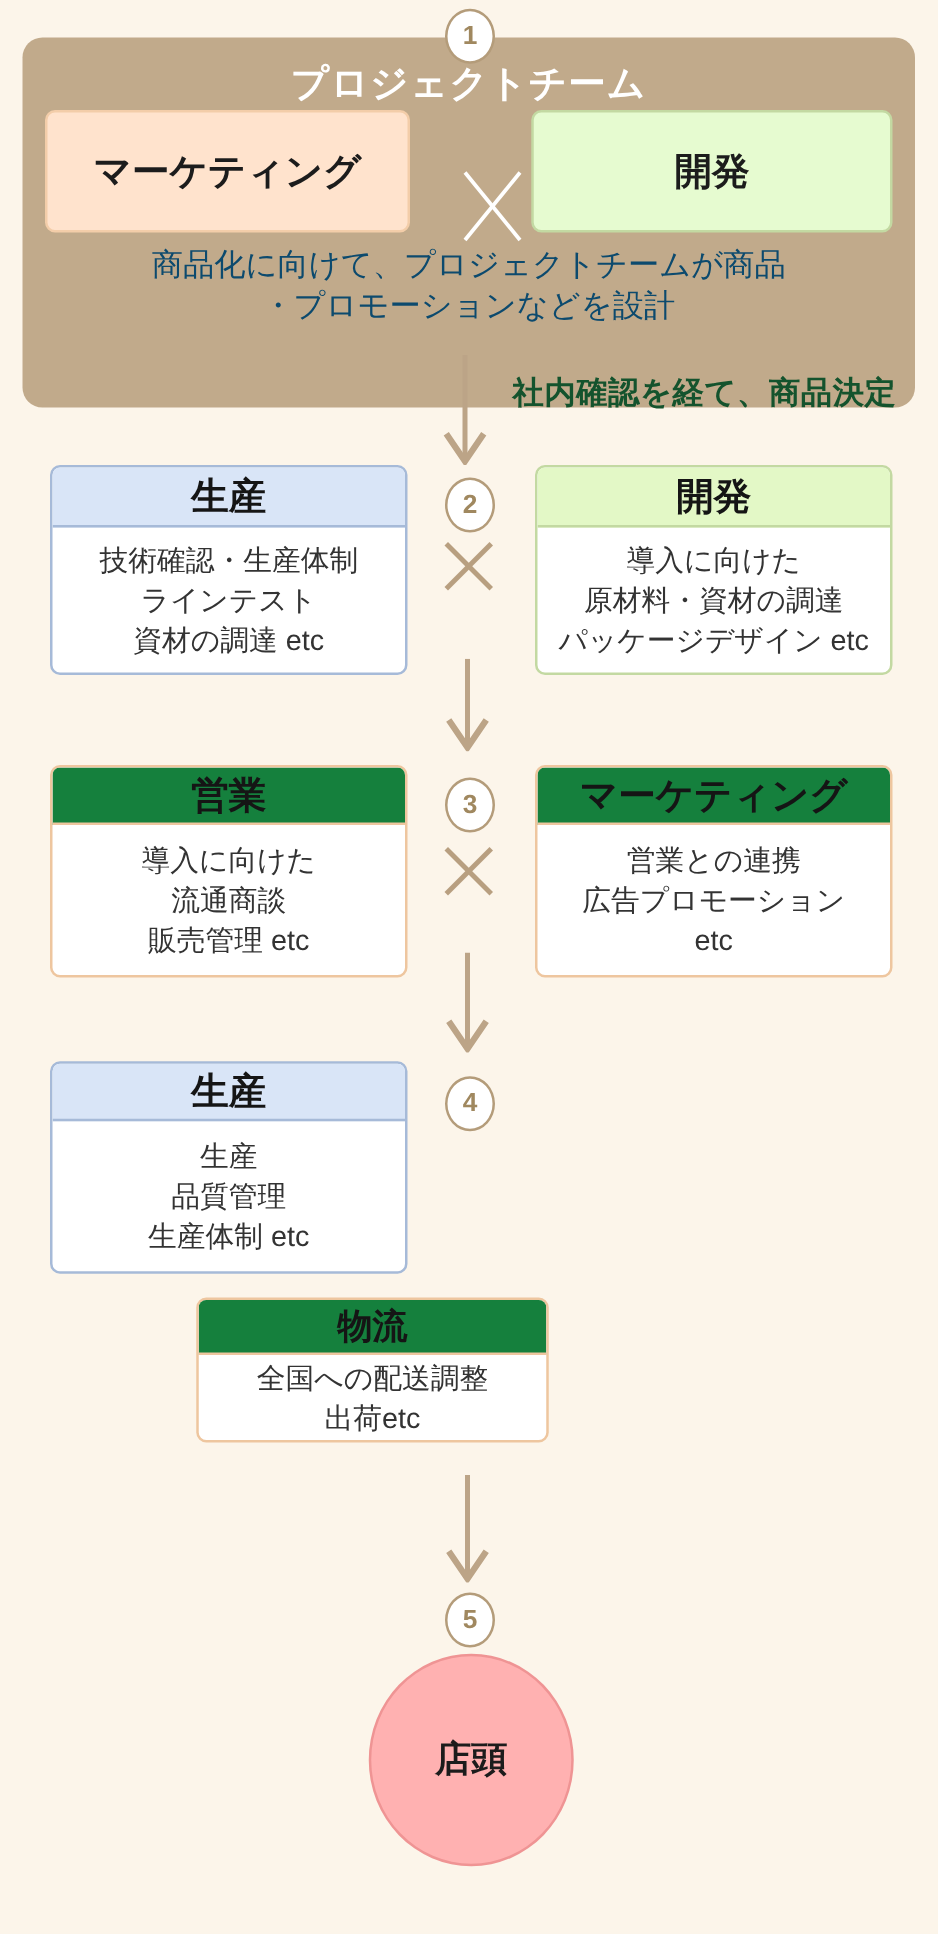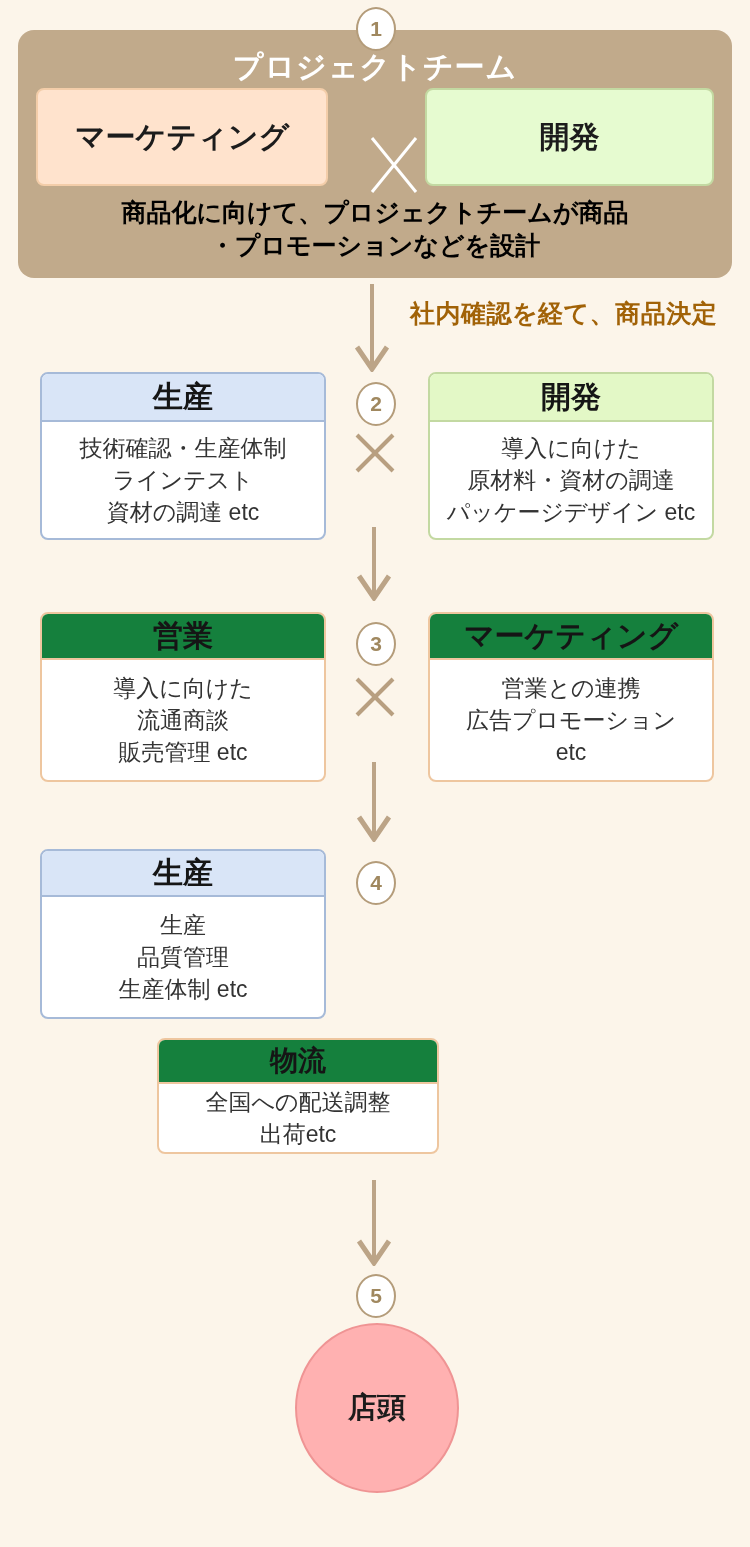--- a/index.html
+++ b/index.html
@@ -4,21 +4,21 @@
 <style>
   html,body { margin:0; padding:0; background:#fcf5ea; }
   .page {
     position:relative; width:750px; height:1547px; margin:0 auto;
     background:#fcf5ea; overflow:hidden;
     font-family:"Liberation Sans","DejaVu Sans",sans-serif;
     color:#222;
   }
   
   .team-panel {
-    position:absolute; left:18px; top:30px; width:714px; height:248px;
+    position:absolute; left:18px; top:30px; width:714px; height:296px;
     background:#c1aa8b; border-radius:16px;
   }
   .team-title {
     position:absolute; left:0; right:0; top:17px; text-align:center;
     color:#ffffff; font-weight:bold; font-size:30px; letter-spacing:1px;
   }
   .team-member {
     position:absolute; top:58px; height:94px;
     display:flex; align-items:center; justify-content:center;
     font-size:30px; font-weight:bold; color:#1c1c1c; border-radius:8px;
@@ -26,21 +26,21 @@
   .team-member.marketing {
     left:18px; width:288px;
     background:#ffe3cd; border:2px solid #f3cda9;
   }
   .team-member.dev {
     left:407px; width:285px;
     background:#e6fbd0; border:2px solid #c3d9a2;
   }
   .team-caption {
     position:absolute; left:0; right:0; top:166px; text-align:center;
-    color:#000000; font-weight:bold; font-size:25px; line-height:33px;
+    color:#0c4a6e; font-weight:normal; font-size:25px; line-height:33px;
   }
   
   .badge {
     position:absolute; width:36px; height:40px; background:#ffffff;
     border:2px solid #b49c7a; border-radius:50%;
     display:flex; align-items:center; justify-content:center;
     font-size:21px; font-weight:bold; color:#a0885f; z-index:3;
   }
   
   .dept {
@@ -60,21 +60,21 @@
   .dept.green  { border:2px solid #c3d9a2; }
   .dept.green .hd  { background:#e3f8c6; border-bottom:2px solid #c3d9a2; }
   .dept.orange { border:2px solid #eec69f; }
   .dept.orange .hd { background:#15803d; border-bottom:2px solid #eec69f; }
   .hd48 { height:46px; } .bd3 { height:116px; }
   .hd44 { height:44px; } .bd3s { height:120px; }
   
   .abs { position:absolute; }
   .note {
     position:absolute; left:410px; top:297px;
-    font-size:25px; font-weight:bold; color:#a16207; letter-spacing:0.5px;
+    font-size:25px; font-weight:bold; color:#14532d; letter-spacing:0.5px;
     white-space:nowrap;
   }
   .terminal {
     position:absolute; left:295px; top:1323px; width:160px; height:166px;
     background:#ffb1b1; border:2px solid #ef9494; border-radius:50%;
     display:flex; align-items:center; justify-content:center;
     font-size:29px; font-weight:bold; color:#1c1c1c;
   }
 </style>
 </head>

